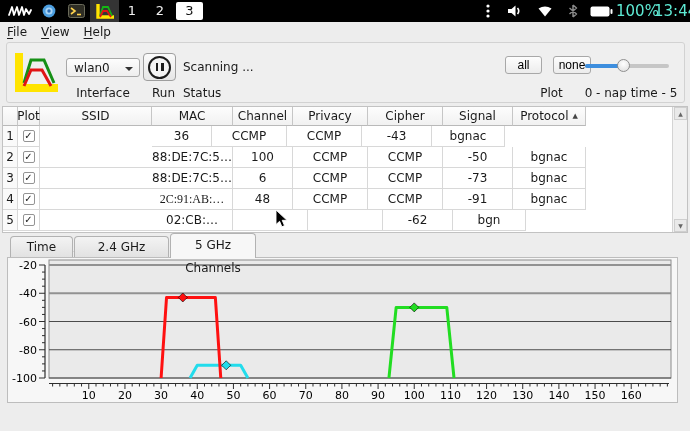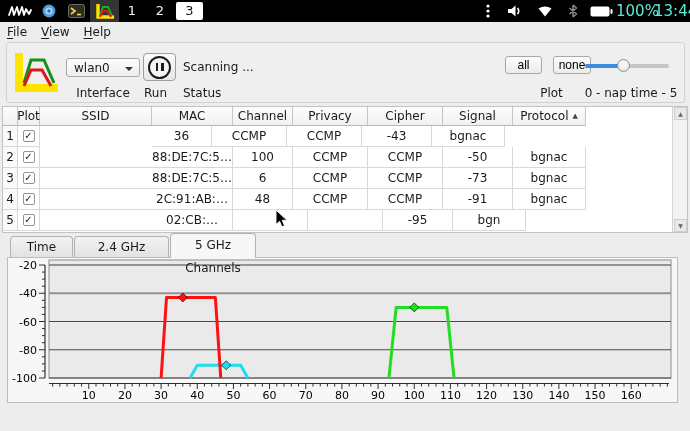--- a/index.html
+++ b/index.html
@@ -147,21 +147,21 @@
     <span class="arrow"></span>
   </div>
   <div class="tool-label" style="left:59px;width:74px">Interface</div>
 
   <div id="run-btn">
     <div id="pause-circle">
         <i></i>
         <i></i>
       </div>
   </div>
-  <div class="tool-label" style="left:132px;width:33px">Run</div>
+  <div class="tool-label" style="left:140px;width:33px">Run</div>
 
   <div id="status-text">Scanning ...</div>
   <div class="tool-label" style="left:176px;width:44px;text-align:left">Status</div>
 
   <button class="mini-btn" style="left:498px;width:37px">all</button>
   <button class="mini-btn" style="left:546px;width:38px">none</button>
   <div class="tool-label" style="left:505px;width:79px">Plot</div>
 
   <div id="slider">
     <div class="track"></div>
@@ -238,37 +238,37 @@
         <div class="tcell" style="width: 75px;">CCMP</div>
         <div class="tcell" style="width: 70px;">-73</div>
         <div class="tcell" style="width: 73px;">bgnac</div>
       </div>
       <div class="trow">
         <div class="tcell numcell" style="width: 15px;">4</div>
         <div class="tcell" style="width: 22px;">
           <div class="cb">✓</div>
         </div>
         <div class="tcell ssidcell" style="width: 112px; color: #4d7c0f;">FRITZ!Box 6660 …</div>
-        <div class="tcell" style="width: 81px;">2C:91:AB:…</div>
+        <div class="tcell" style="width: 81px; font-family: Liberation Serif, serif;">2C:91:AB:…</div>
         <div class="tcell" style="width: 60px;">48</div>
         <div class="tcell" style="width: 75px;">CCMP</div>
         <div class="tcell" style="width: 75px;">CCMP</div>
         <div class="tcell" style="width: 70px;">-91</div>
         <div class="tcell" style="width: 73px;">bgnac</div>
       </div>
       <div class="trow">
         <div class="tcell numcell" style="width: 15px;">5</div>
         <div class="tcell" style="width: 22px;">
           <div class="cb">✓</div>
         </div>
         <div class="tcell ssidcell" style="width: 112px; color: rgb(52, 52, 216);">Vodafone Homespot</div>
         <div class="tcell" style="width: 81px;">02:CB:…</div>
         <div class="tcell" style="width: 75px;"></div>
         <div class="tcell" style="width: 75px;"></div>
-        <div class="tcell" style="width: 70px;">-95</div>
+        <div class="tcell" style="width: 70px;">-62</div>
         <div class="tcell" style="width: 73px;">bgn</div>
       </div>
     </div>
   <div id="vscroll">
     <div class="sbtn" style="top:0">▲</div>
     <div class="sbtn" style="bottom:0">▼</div>
   </div>
 </div>
 
 <div class="tab" style="left:10px;width:63px">Time Graph</div>

